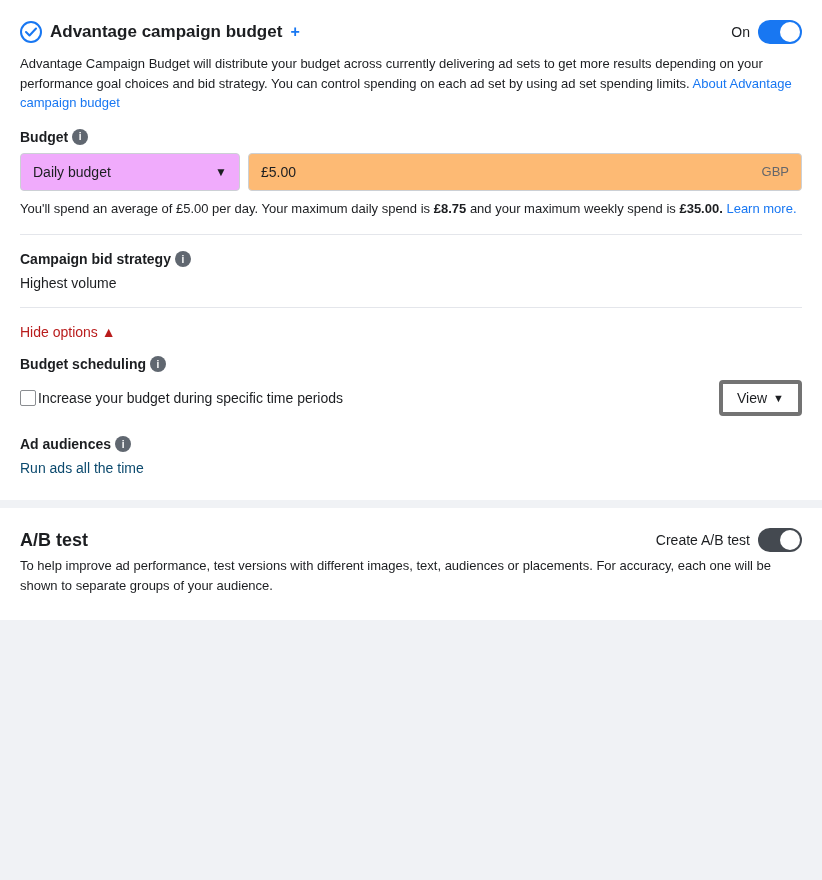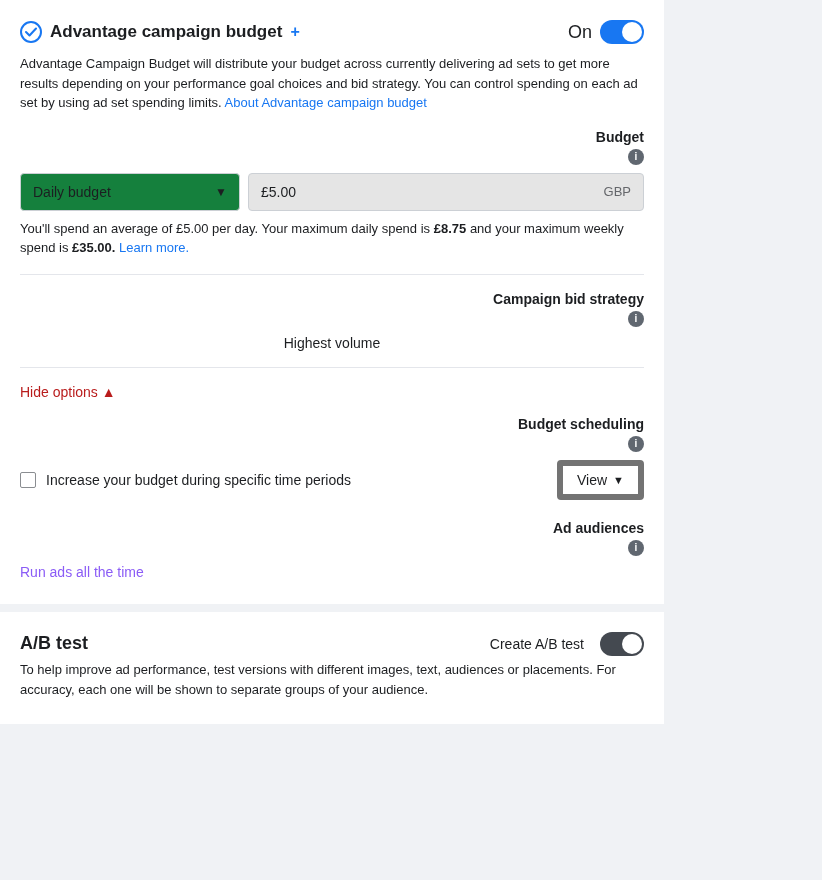--- a/index.html
+++ b/index.html
@@ -3,21 +3,21 @@
   <meta charset="utf-8">
   <style>
     * { box-sizing: border-box; margin: 0; padding: 0; }
     body {
       font-family: -apple-system, BlinkMacSystemFont, 'Segoe UI', Helvetica, Arial, sans-serif;
       font-size: 14px;
       color: #1c1e21;
       background: #f0f2f5;
     }
     .page-container {
-      width: 664px;
+      width: 822px;
       min-height: 880px;
       background: #f0f2f5;
     }
 
     
     .card {
       background: #fff;
       padding: 20px 20px 24px 20px;
       margin-bottom: 8px;
     }
@@ -57,21 +57,21 @@
       color: #1877f2;
       font-weight: 700;
       font-size: 16px;
     }
     .toggle-group {
       display: flex;
       align-items: center;
       gap: 8px;
     }
     .toggle-label {
-      font-size: 18px;
+      font-size: 14px;
       color: #1c1e21;
       text-align: center;
     }
     
     .toggle {
       width: 44px;
       height: 24px;
       border-radius: 12px;
       position: relative;
       cursor: pointer;
@@ -105,23 +105,22 @@
     }
 
     
     .field-label {
       font-size: 14px;
       font-weight: 700;
       color: #1c1e21;
       margin-top: 16px;
       margin-bottom: 8px;
       display: flex;
-      align-items: flex-end;
+      align-items: flex-start;
       gap: 4px;
-      flex-direction: column;
     }
     .info-icon {
       display: inline-flex;
       align-items: center;
       justify-content: center;
       width: 16px;
       height: 16px;
       border-radius: 50%;
       background: #606770;
       color: #fff;
@@ -135,38 +134,38 @@
       gap: 8px;
       align-items: stretch;
     }
     .dropdown-select {
       flex: 0 0 220px;
       border: 1px solid #ccd0d5;
       border-radius: 4px;
       padding: 10px 12px;
       font-size: 14px;
       color: #1c1e21;
-      background: #15803d;
+      background: #f0abfc;
       display: flex;
       align-items: center;
       justify-content: space-between;
       cursor: pointer;
     }
     .dropdown-arrow {
       color: #1c1e21;
       font-size: 12px;
     }
     .amount-input-wrap {
       flex: 1;
       border: 1px solid #ccd0d5;
       border-radius: 4px;
       display: flex;
       align-items: center;
       padding: 10px 12px;
-      background: #e5e5e5;
+      background: #fdba74;
     }
     .amount-input {
       flex: 1;
       border: none;
       outline: none;
       font-size: 14px;
       color: #1c1e21;
       background: transparent;
     }
     .currency-label {
@@ -186,21 +185,20 @@
       border: none;
       border-top: 1px solid #e4e6eb;
       margin: 16px 0;
     }
 
     
     .bid-strategy-value {
       font-size: 14px;
       color: #1c1e21;
       margin-top: 4px;
-      text-align: center;
     }
 
     
     .hide-options-link {
       color: #b91c1c;
       font-size: 14px;
       cursor: pointer;
       display: inline-flex;
       align-items: center;
       gap: 4px;
@@ -212,52 +210,52 @@
     
     .scheduling-row {
       display: flex;
       align-items: center;
       justify-content: space-between;
       margin-top: 8px;
     }
     .scheduling-left {
       display: flex;
       align-items: center;
-      gap: 10px;
+      gap: 2px;
     }
     .checkbox {
       width: 16px;
       height: 16px;
       border: 1.5px solid #8a8d91;
       border-radius: 2px;
       background: #fff;
       cursor: pointer;
       flex-shrink: 0;
     }
     .scheduling-text {
       font-size: 14px;
       color: #1c1e21;
     }
     .view-button {
-      border: 6px solid #737373;
+      border: 4px solid #737373;
       border-radius: 4px;
       background: #fff;
       padding: 6px 14px;
       font-size: 14px;
       color: #1c1e21;
       cursor: pointer;
       display: flex;
       align-items: center;
       gap: 6px;
     }
 
     
     .ad-scheduling-value {
       font-size: 14px;
-      color: #8b5cf6;
+      color: #0c4a6e;
       margin-top: 4px;
     }
 
     
     .ab-section {
       background: #fff;
       padding: 20px 20px 24px 20px;
     }
     .ab-header {
       display: flex;
@@ -266,21 +264,21 @@
       margin-bottom: 4px;
     }
     .ab-title {
       font-size: 18px;
       font-weight: 700;
       color: #1c1e21;
     }
     .ab-toggle-group {
       display: flex;
       align-items: center;
-      gap: 16px;
+      gap: 8px;
     }
     .ab-toggle-label {
       font-size: 14px;
       color: #1c1e21;
     }
     .ab-description {
       font-size: 13px;
       color: #1c1e21;
       line-height: 1.55;
     }

